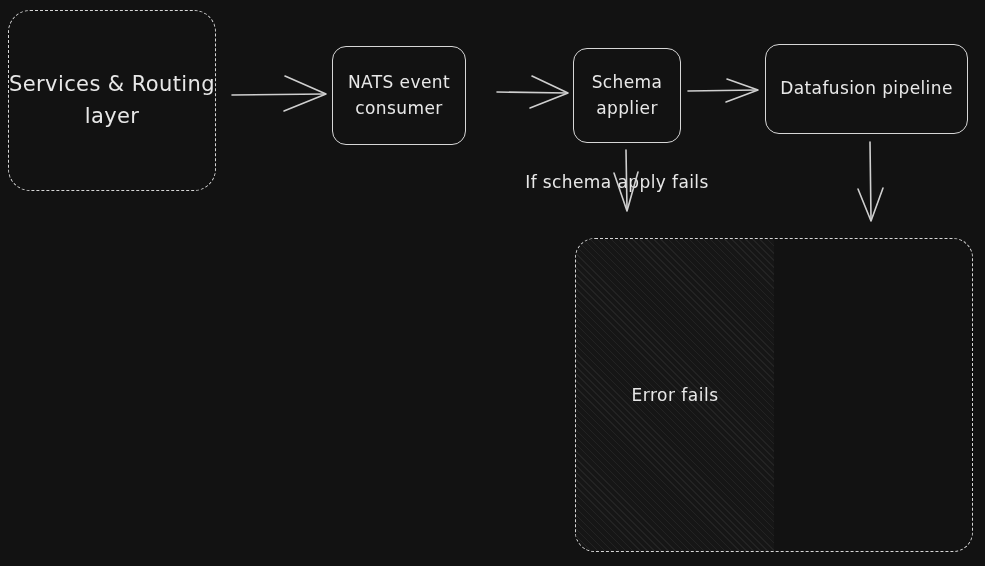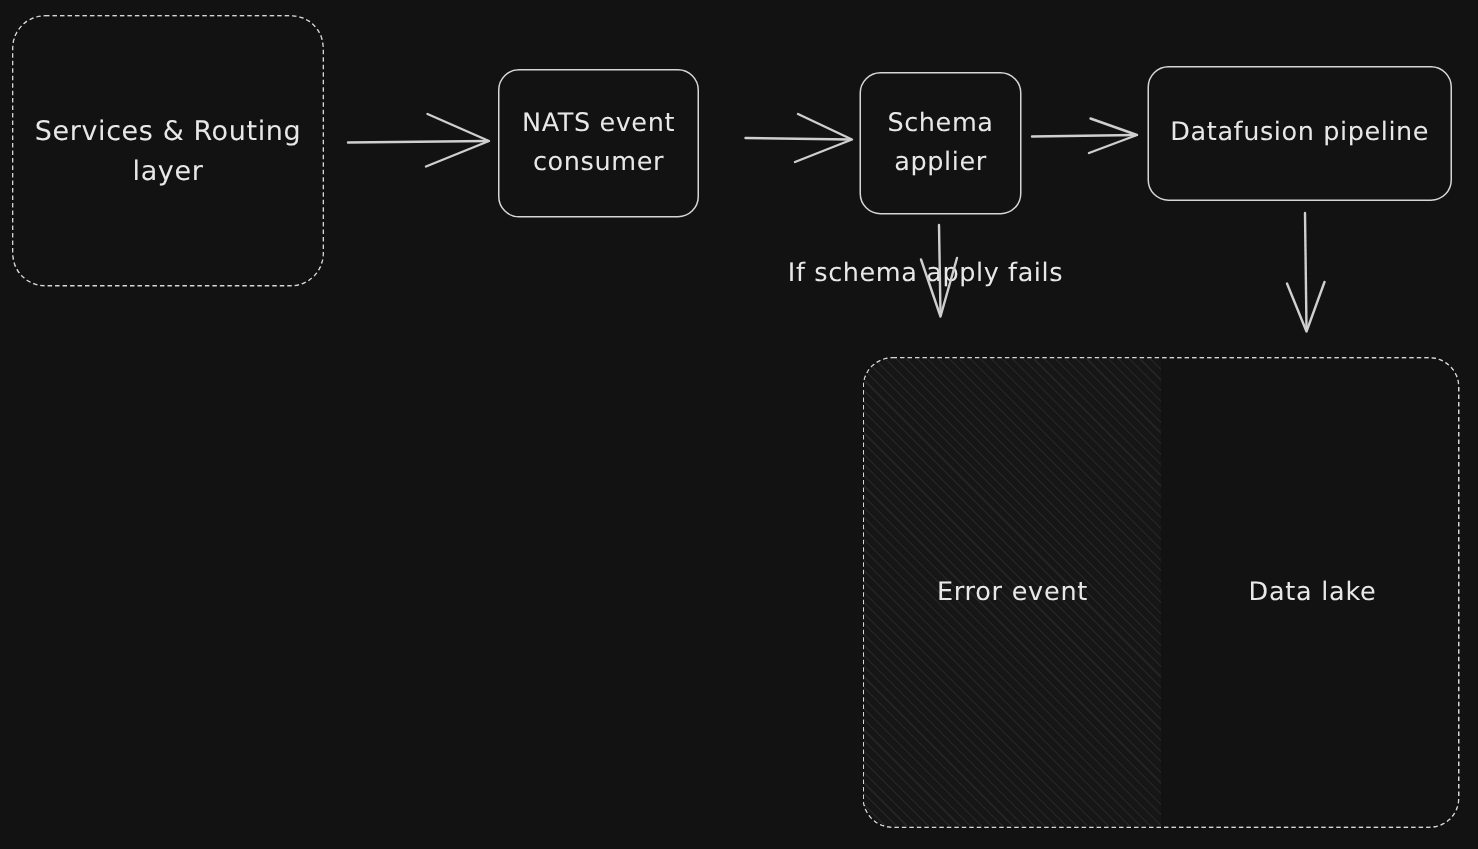--- a/index.html
+++ b/index.html
@@ -46,21 +46,21 @@
   .box.dashed {
     border: 1.8px dashed #d6d6d6;
     border-radius: 22px;
   }
 
   
   #services-box {
     left: 8px;  top: 10px;
     width: 208px; height: 181px;
   }
-  #services-box .node-label { font-size: 18px; }
+  #services-box .node-label { font-size: 21px; }
 
   
   #nats-box {
     left: 332px; top: 46px;
     width: 134px; height: 99px;
   }
 
   
   #schema-box {
     left: 573px; top: 48px;
@@ -150,23 +150,22 @@
   </div>
 
   <div class="box solid" id="datafusion-box">
     <div class="node-label">Datafusion pipeline</div>
   </div>
 
   <div class="box dashed" id="lake-container">
     <div id="lake-hatch"></div>
   </div>
 
-  <div class="lake-label" id="error-lake-label">Error event</div>
+  <div class="lake-label" id="error-lake-label">Error fails</div>
 
-  <div class="lake-label" id="data-lake-label">Data lake</div>
 
   <div id="fail-label">If schema apply fails</div>
 
   <svg id="arrows" viewBox="0 0 985 566">
 
     <g>
       <path d="M 232 95 L 325 94"></path>
       <path d="M 285 76 L 326 94 L 284 111"></path>
     </g>
 

